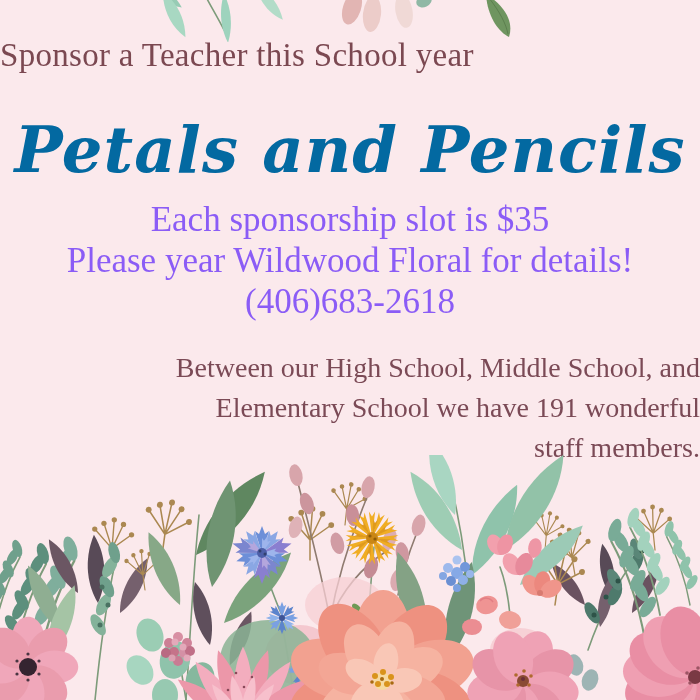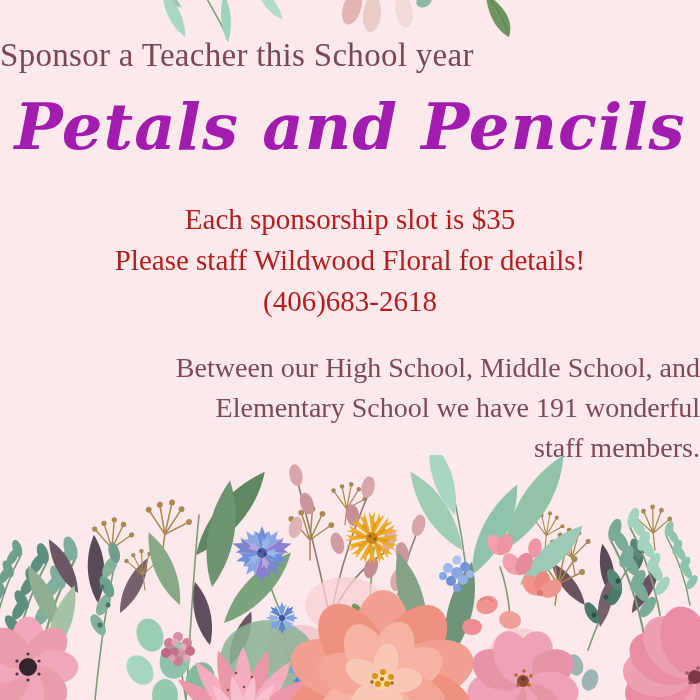--- a/index.html
+++ b/index.html
@@ -6,27 +6,27 @@
   .flyer{
     position:relative;width:700px;height:700px;overflow:hidden;
     background:#fbe9ec;
     font-family:"Liberation Serif",serif;
   }
   .headline{
     position:absolute;top:36px;left:0;width:100%;text-align:left;
     font-size:33px;line-height:1.2;color:#7b4851;letter-spacing:.3px;
   }
   .script-title{
-    position:absolute;top:73px;left:0;width:100%;text-align:center;
+    position:absolute;top:96px;left:0;width:100%;text-align:center;
     font-family:"DejaVu Serif",serif;font-style:italic;font-weight:700;
-    font-size:64px;line-height:108px;color:#a21caf;letter-spacing:1px;
+    font-size:64px;line-height:108px;color:#0369a1;letter-spacing:1px;
   }
   .pricing{
     position:absolute;top:199px;left:0;width:100%;text-align:center;
-    font-size:29px;line-height:41px;color:#b91c1c;
+    font-size:35px;line-height:41px;color:#8b5cf6;
   }
   .staff-note{
     position:absolute;top:348px;left:0;width:100%;text-align:right;
     font-size:28px;line-height:40px;color:#7b4a56;
   }
   .top-decor{position:absolute;top:0;left:0;}
   .bottom-decor{position:absolute;bottom:0;left:0;}
   .stem{fill:none;stroke:#7d9b7a;stroke-width:1.6;stroke-linecap:round;}
   .stem2{fill:none;stroke:#ab8851;stroke-width:1.2;stroke-linecap:round;}
   .stemM{fill:none;stroke:#8f7b70;stroke-width:1.6;stroke-linecap:round;}
@@ -53,21 +53,21 @@
       <path d="M489,-2 C500,12 506,24 508,34" fill="none" stroke="#5c7f4e" stroke-width="1"></path>
     </g>
   </svg>
 
   <div class="headline">Sponsor a Teacher this School year</div>
 
   <div class="script-title">Petals and Pencils</div>
 
   <div class="pricing">
     <div>Each sponsorship slot is $35</div>
-    <div>Please staff Wildwood Floral for details!</div>
+    <div>Please year Wildwood Floral for details!</div>
     <div>(406)683-2618</div>
   </div>
 
   <div class="staff-note">
     <div>Between our High School, Middle School, and</div>
     <div>Elementary School we have 191 wonderful</div>
     <div>staff members.</div>
   </div>
 
   <svg class="bottom-decor" width="700" height="245" viewBox="0 0 700 245">

